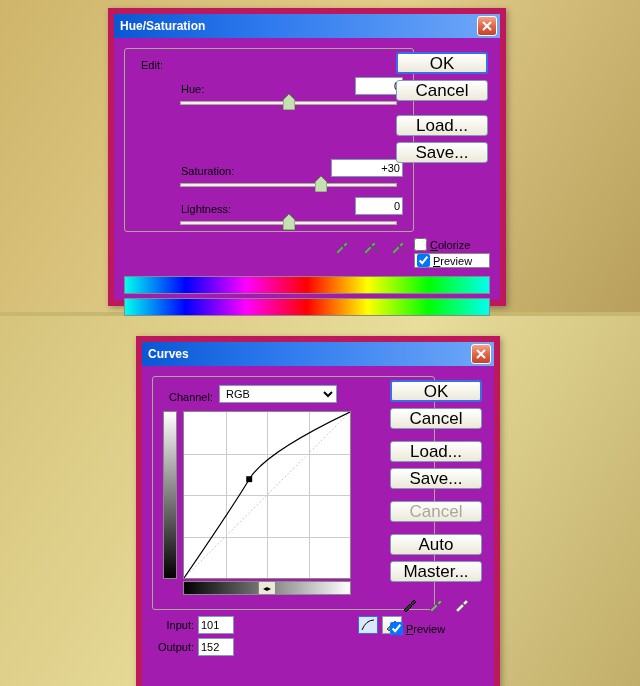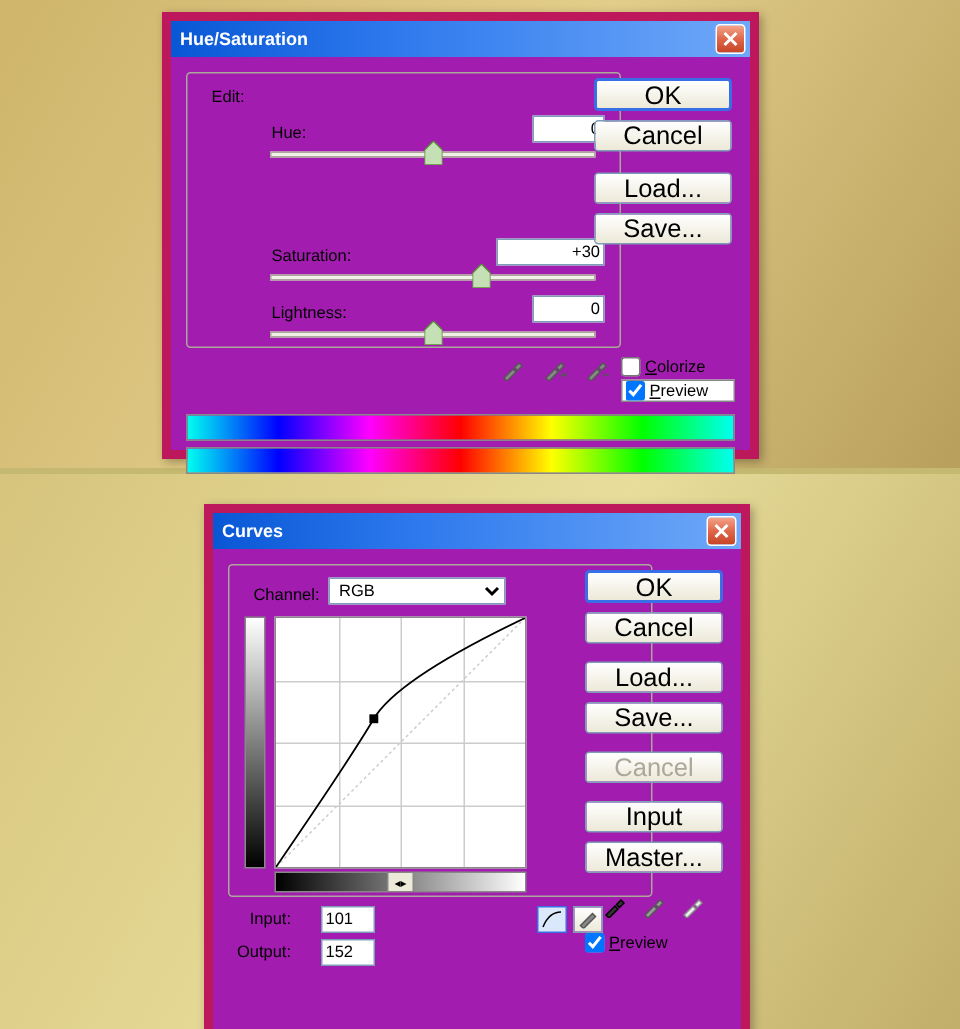--- a/index.html
+++ b/index.html
@@ -141,21 +141,21 @@
     background: linear-gradient(to right, #000, #fff);
     position: relative;
   }
   .hbar .mid-arrows {
     position: absolute; left: 50%; top: 0; transform: translateX(-50%);
     width: 18px; height: 12px; background: #ece9d8;
     border-left:1px solid #888; border-right:1px solid #888;
     display:flex;align-items:center;justify-content:center;font-size:8px;
   }
 
-  .io-row { display:flex; align-items:center; margin-top:4px; gap:20px; }
+  .io-row { display:flex; align-items:center; margin-top:4px; gap:4px; }
   .io-row .lab { width: 42px; text-align:right; }
   .io-row input { width: 36px; text-align:left; }
   .curv-tools { display:inline-flex; gap:4px; margin-left: auto; }
   .tool-btn {
     width: 20px; height: 18px;
     border: 1px solid #7f9db9;
     background: linear-gradient(#fff,#ece9d8);
     display:flex;align-items:center;justify-content:center;
     cursor:pointer;
   }
@@ -280,21 +280,21 @@
   <div class="titlebar">
     <span class="titlebar-title">Curves</span>
     <div class="close-btn">
       <svg viewBox="0 0 10 10">
           <path d="M1 1 L9 9 M9 1 L1 9" stroke="#fff" stroke-width="2"></path>
         </svg>
     </div>
   </div>
   <div class="dialog-body" style="height:336px;">
 
-    <div class="groupbox" style="width:283px; padding:8px 10px 2px 10px;">
+    <div class="groupbox" style="width:283px; padding:8px 10px 14px 10px;">
       <div class="row" style="margin-bottom:8px;">
         <span class="label-col" style="width:56px;">Channel:</span>
         <select class="combo" style="width:118px;">
           <option>RGB</option>
         </select>
       </div>
 
       <div class="curve-area">
         <div class="vbar" style="height:168px;"></div>
         <div>
@@ -343,21 +343,21 @@
 
     <div class="btn-col" style="top:14px;">
       <button class="btn default">OK</button>
       <button class="btn">Cancel</button>
       <div style="height:6px;"></div>
       <button class="btn">Load...</button>
       <button class="btn">Save...</button>
       <div style="height:6px;"></div>
       <button class="btn" disabled="">Cancel</button>
       <div style="height:6px;"></div>
-      <button class="btn">Input</button>
+      <button class="btn">Auto</button>
       <button class="btn">Master...</button>
       <div style="height:8px;"></div>
       <div style="display:flex; gap:10px; justify-content:center;">
         <span class="dropper-icon"><svg viewBox="0 0 16 16">
               <path d="M2 14 L8 8 L10 10 L4 16 Z M9 7 L12 4 L14 6 L11 9 Z" fill="#333" stroke="#000"></path>
             </svg></span>
         <span class="dropper-icon"><svg viewBox="0 0 16 16">
               <path d="M2 14 L8 8 L10 10 L4 16 Z M9 7 L12 4 L14 6 L11 9 Z" fill="#999" stroke="#555"></path>
             </svg></span>
         <span class="dropper-icon"><svg viewBox="0 0 16 16">

